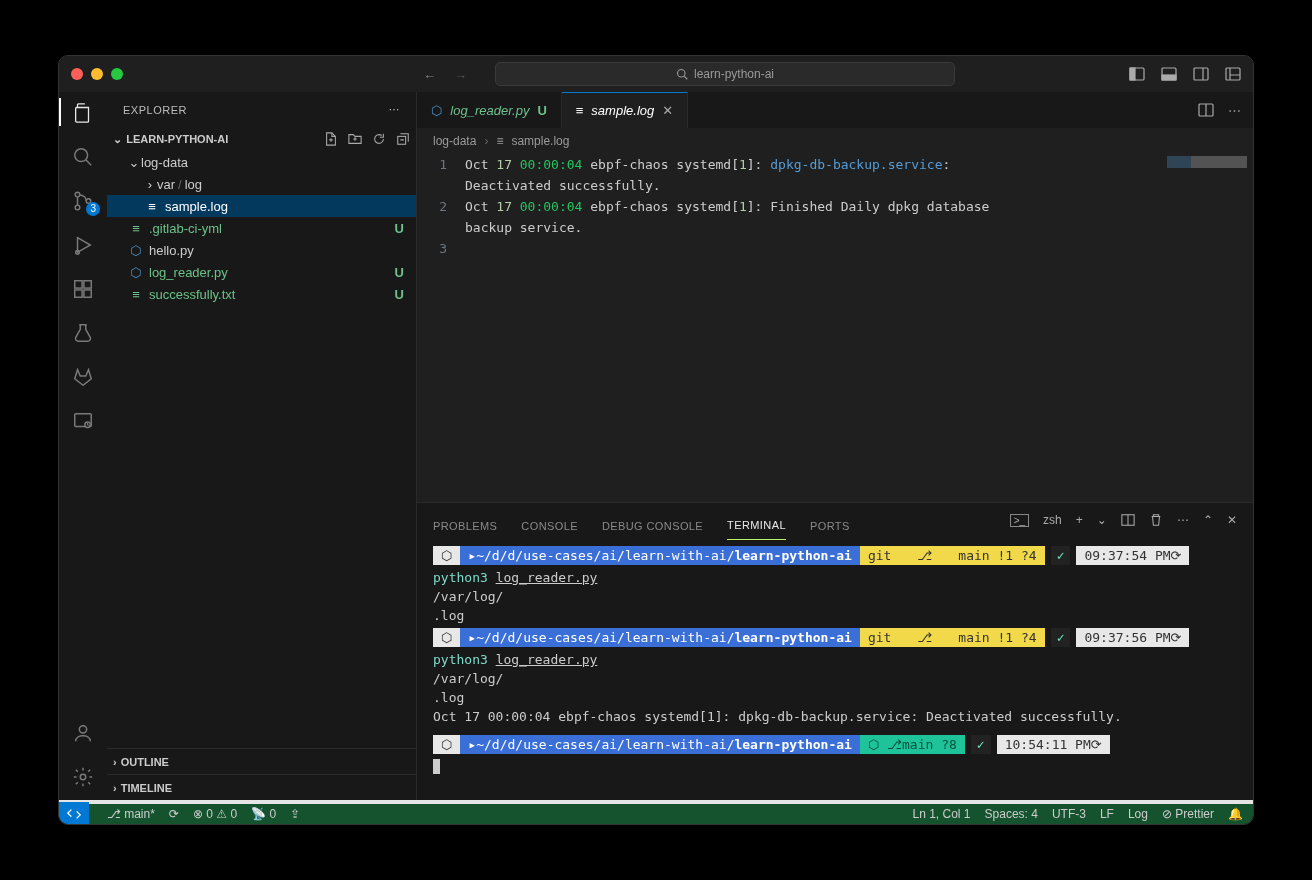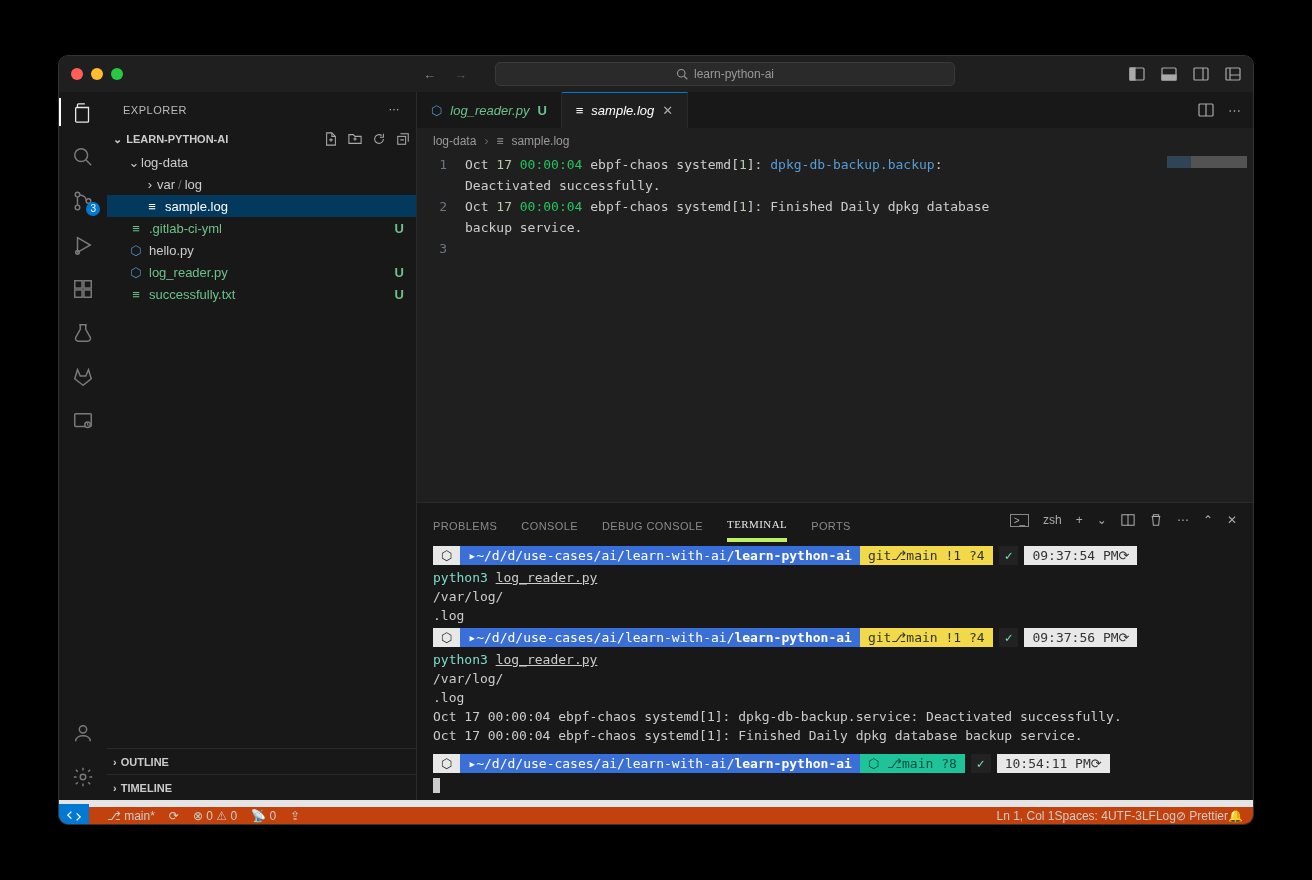--- a/index.html
+++ b/index.html
@@ -133,43 +133,43 @@
 .kw-svc { color: #569cd6; }
 .minimap { position: absolute; right: 6px; top: 2px; width: 80px; height: 12px; opacity: 0.3; background: linear-gradient(90deg,#569cd6 0 30%,#ccc 30% 100%); }
 .panel {
   height: 298px; border-top: 1px solid #2a2a2a; background: #181818; display: flex; flex-direction: column;
 }
 .panel-tabs {
   height: 34px; display: flex; align-items: center; gap: 24px; padding: 0 16px;
   font-size: 11px; color: #8a8a8a; letter-spacing: 0.4px;
 }
 .panel-tabs .ptab { cursor: pointer; padding: 8px 0; margin-top: 11px; }
-.panel-tabs .ptab.active { color: #e8e8e8; border-bottom: 4px solid #bef264; font-family: Liberation Serif, serif; }
+.panel-tabs .ptab.active { color: #e8e8e8; border-bottom: 1px solid #bef264; }
 .panel-right { margin-left: auto; display: flex; gap: 14px; align-items: center; color: #aaa; font-size: 12px; letter-spacing: 0; }
 .terminal {
   flex: 1; padding: 6px 16px; font-family: "SF Mono", Menlo, Consolas, monospace;
   font-size: 13px; line-height: 19px; color: #ccc; overflow: hidden;
 }
 .prompt-line { display: flex; align-items: center; margin: 3px 0; }
 .p-seg { padding: 0 8px; height: 19px; display: inline-flex; align-items: center; }
 .p-gl { background: #e8e8e8; color: #333; }
 .p-path { background: #3a6fd8; color: #fff; }
 .p-path b { font-weight: 700; }
-.p-branch { background: #f1d94a; color: #333; }
+.p-branch { background: #f1d94a; color: #333; gap: 26px; }
 .p-branch2 { background: #1fc39a; color: #0a3; color: #07503c; }
 .p-status { background: #222; color: #6ee7b7; margin-left: 6px; padding: 0 6px; }
 .p-time { background: #e8e8e8; color: #333; margin-left: 6px; padding: 0 8px; }
 .term-cmd { color: #7fdbca; }
 .term-cmd .u { text-decoration: underline; color: #ccc; }
 .statusbar {
-  height: 24px; background: #c2410c; border-top: 7px solid #e5e5e5;
+  height: 24px; background: #14532d; border-top: 4px solid #e5e5e5;
   display: flex; align-items: center; padding: 0 10px; font-size: 12px; color: #ccc; gap: 14px;
 }
 .statusbar .sb-remote { background: #0078d4; color: #fff; padding: 0 8px; height: 24px; display: flex; align-items: center; margin-left: -10px; margin-right: 4px; }
-.statusbar .right { margin-left: auto; display: flex; gap: 0; }
+.statusbar .right { margin-left: auto; display: flex; gap: 14px; }
 svg { display: block; }
 </style>
 </head>
 <body>
 
 <div class="window">
 
   <div class="titlebar">
     <div class="traffic-lights">
       <div class="dot red"></div>
@@ -403,21 +403,21 @@
         <span>sample.log</span>
       </div>
       <div class="code-area">
         <div class="gutter">
           <div>1</div>
           <div>&nbsp;</div>
           <div>2</div>
           <div>&nbsp;</div>
           <div>3</div>
         </div>
-        <div class="code-lines"><span>Oct </span><span class="kw-date">17</span><span class="kw-time"> 00:00:04</span><span> ebpf-chaos systemd[</span><span class="kw-num">1</span><span>]: </span><span class="kw-svc">dpkg-db-backup.backup</span><span>:</span>
+        <div class="code-lines"><span>Oct </span><span class="kw-date">17</span><span class="kw-time"> 00:00:04</span><span> ebpf-chaos systemd[</span><span class="kw-num">1</span><span>]: </span><span class="kw-svc">dpkg-db-backup.service</span><span>:</span>
 <span>Deactivated successfully.</span>
 <span>Oct </span><span class="kw-date">17</span><span class="kw-time"> 00:00:04</span><span> ebpf-chaos systemd[</span><span class="kw-num">1</span><span>]: Finished Daily dpkg database</span>
 <span>backup service.</span>
 </div>
         <div class="minimap"></div>
       </div>
 
       <div class="panel">
         <div class="panel-tabs">
           <div class="ptab">PROBLEMS</div>
@@ -465,21 +465,20 @@
             <span class="p-seg p-branch"><span>git</span> ⎇ <span>main !1 ?4</span></span>
             <span class="p-seg p-status">
                 <span>✓</span>
               </span>
             <span class="p-seg p-time"><span>09:37:56 PM</span> ⟳</span>
           </div>
           <div><span class="term-cmd"><span>python3 </span><span class="u">log_reader.py</span></span></div>
           <div>/var/log/</div>
           <div>.log</div>
           <div>Oct 17 00:00:04 ebpf-chaos systemd[1]: dpkg-db-backup.service: Deactivated successfully.</div>
-          <div>Oct 17 00:00:04 ebpf-chaos systemd[1]: Finished Daily dpkg database backup service.</div>
           <div style="height:6px"></div>
           <div class="prompt-line">
             <span class="p-seg p-gl">⬡</span>
             <span class="p-seg p-path">▸ <span>~/d/d/use-cases/ai/learn-with-ai/</span><b>learn-python-ai</b></span>
             <span class="p-seg p-branch2">⬡ ⎇ <span>main ?8</span></span>
             <span class="p-seg p-status">
                 <span>✓</span>
               </span>
             <span class="p-seg p-time"><span>10:54:11 PM</span> ⟳</span>
           </div>

